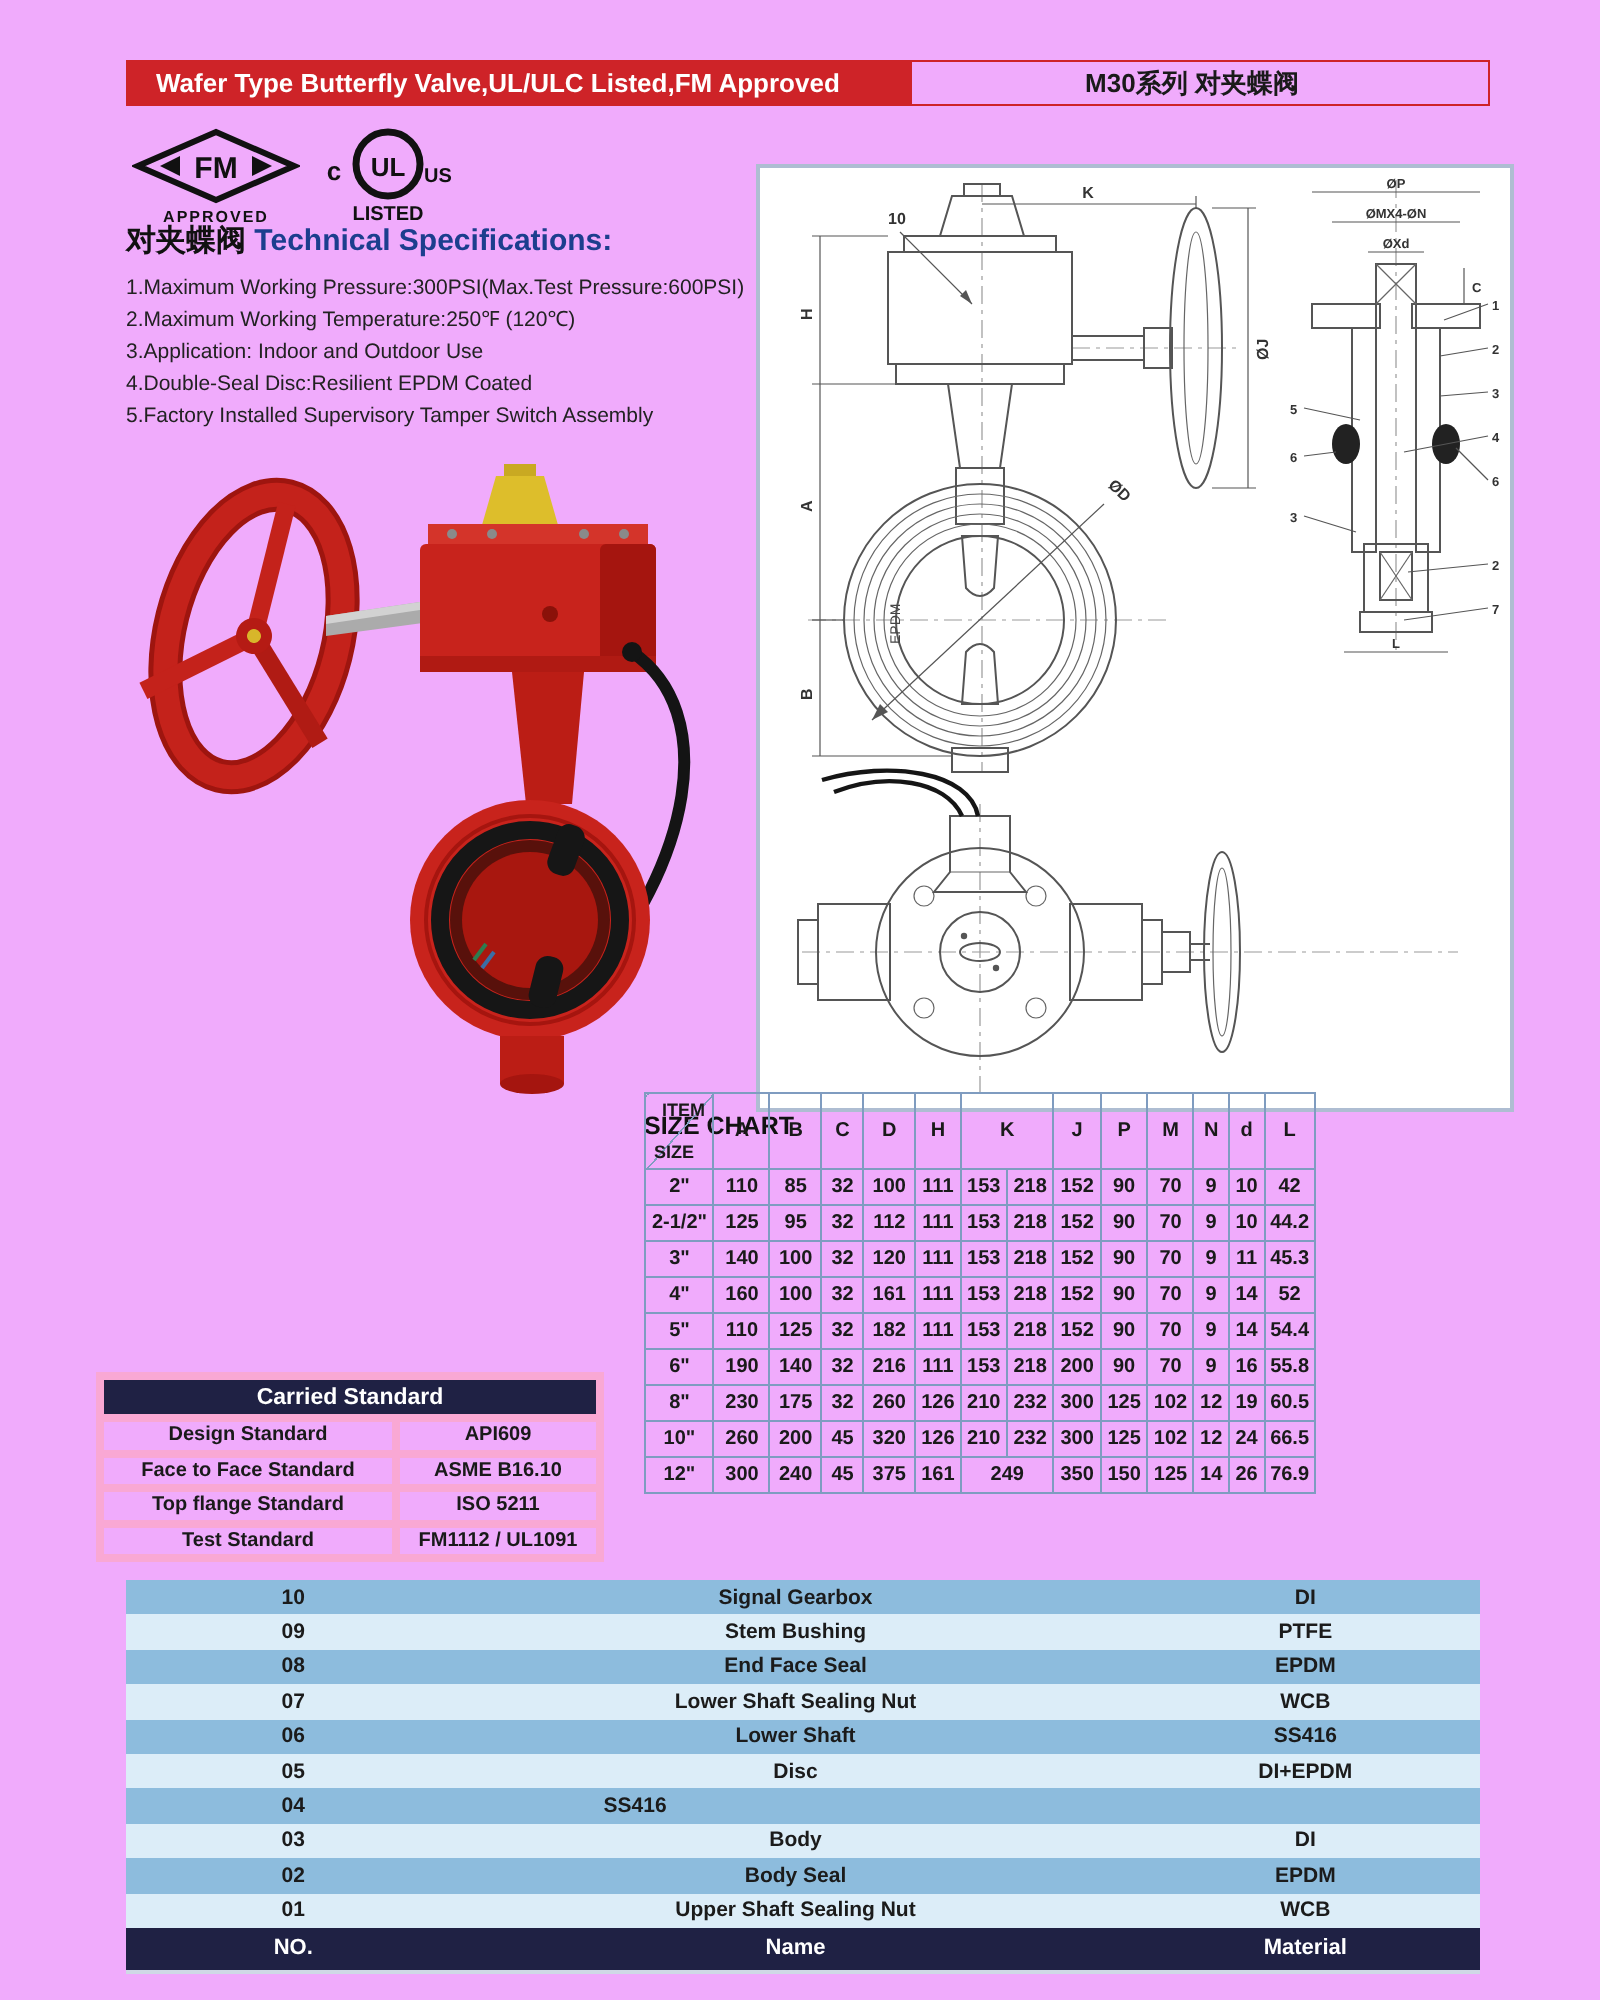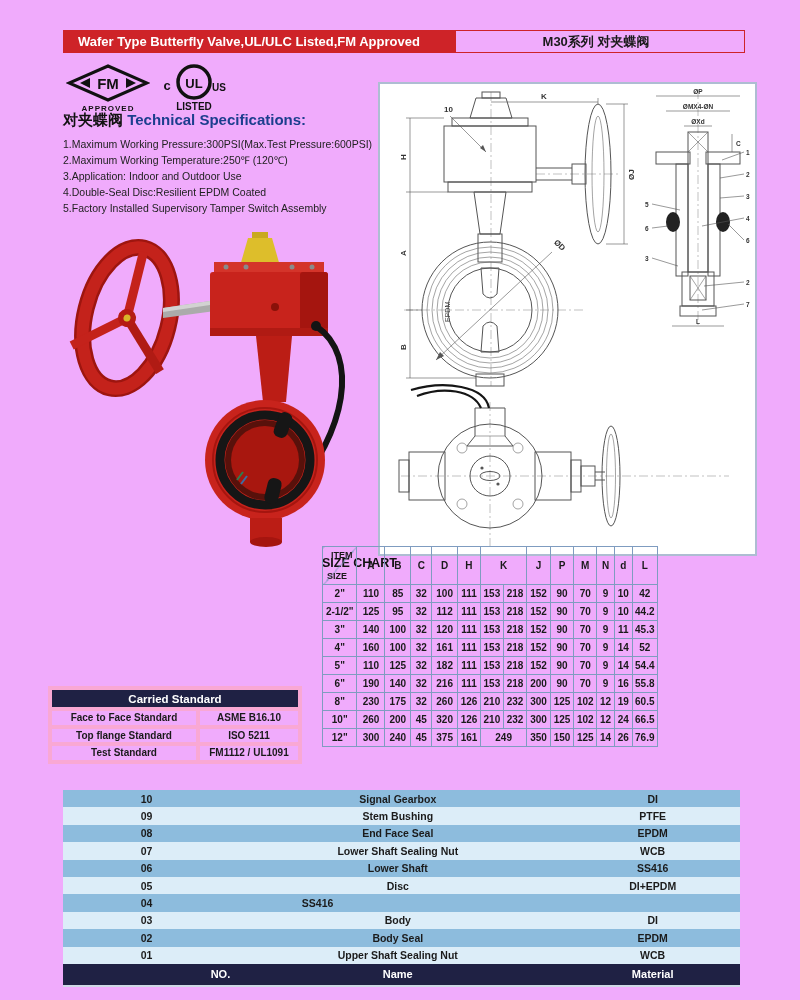--- a/index.html
+++ b/index.html
@@ -58,21 +58,21 @@
 
   
   .parts{position:absolute;left:63px;top:790px;width:677px;}
   .parts-row{display:flex;height:17.4px;align-items:center;font-size:10.5px;font-weight:600;color:#1b1b1b;}
   .parts-row.alt-a{background:var(--row-blue);}
   .parts-row.alt-b{background:var(--row-light);}
   .parts-row .c1{width:24.7%;text-align:center;}
   .parts-row .c2{width:49.5%;text-align:center;}
   .parts-row .c3{width:25.8%;text-align:center;}
   .parts-footer{display:flex;height:23px;align-items:center;background:var(--navy);color:#fff;font-size:11px;font-weight:bold;border-bottom:2px solid #cfd8e6;}
-  .parts-footer .c1{width:24.7%;text-align:right;}
+  .parts-footer .c1{width:24.7%;text-align:center;}
   .parts-footer .c2{width:49.5%;text-align:center;}
   .parts-footer .c3{width:25.8%;text-align:center;}
 </style>
 </head>
 <body>
 
 <div class="page">
 
   <div class="header-bar">
     <div class="header-title">Wafer Type Butterfly Valve,UL/ULC Listed,FM Approved</div>
@@ -499,20 +499,24 @@
   </table>
 
   <table class="carried">
     <thead>
       <tr>
           <th colspan="2">Carried Standard</th>
         </tr>
     </thead>
     <tbody id="carried-tbody">
         <tr>
+          <td>Design Standard</td>
+          <td>API609</td>
+        </tr>
+        <tr>
           <td>Face to Face Standard</td>
           <td>ASME B16.10</td>
         </tr>
         <tr>
           <td>Top flange Standard</td>
           <td>ISO 5211</td>
         </tr>
         <tr>
           <td>Test Standard</td>
           <td>FM1112 / UL1091</td>

